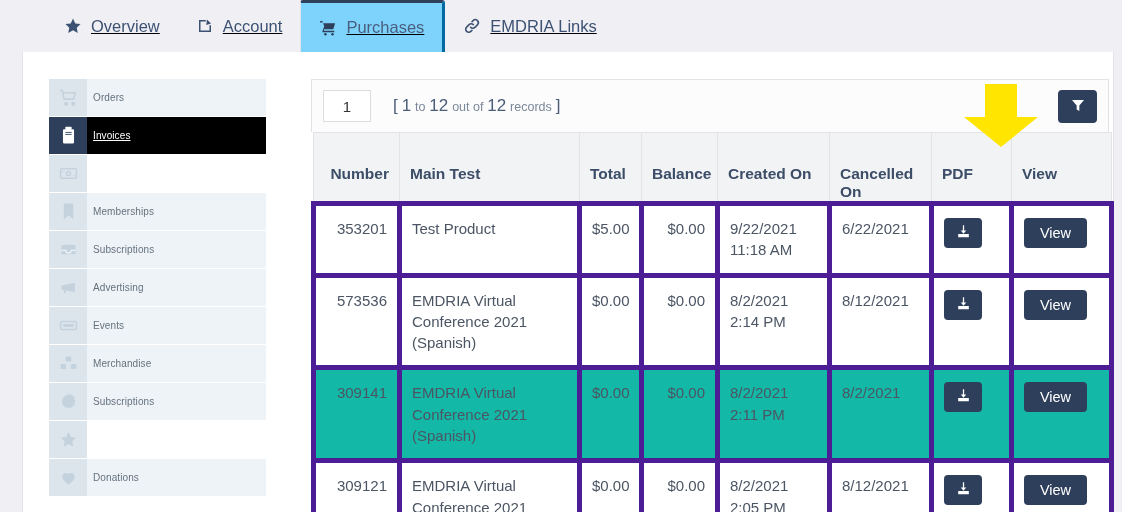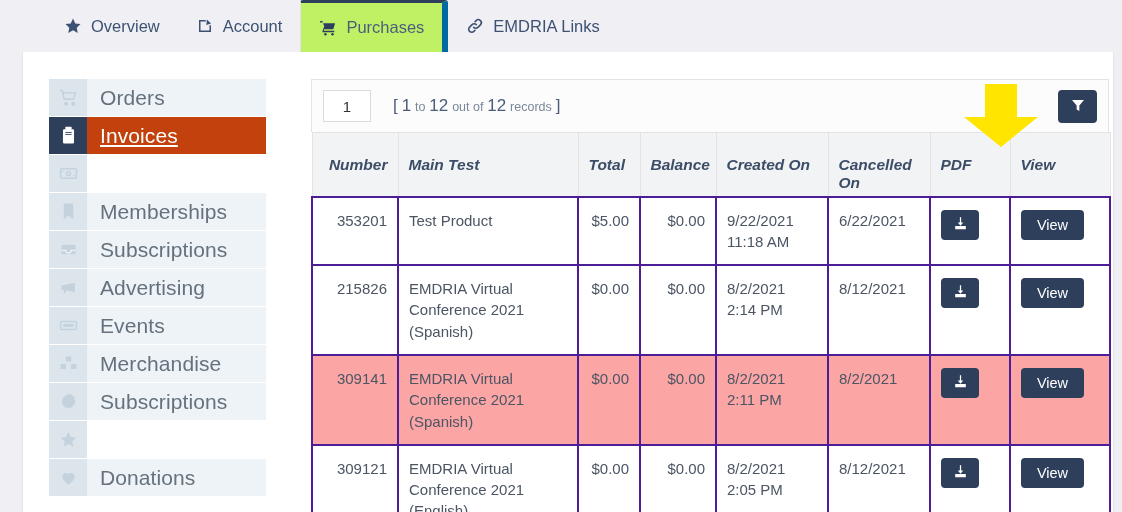--- a/index.html
+++ b/index.html
@@ -10,37 +10,38 @@
     overflow: hidden;
   }
 
   
   .tabbar {
     position: absolute; left: 0; top: 0;
     width: 1122px; height: 52px;
     background: #f0eff4;
     display: flex; align-items: flex-end;
     padding-left: 46px;
+    text-decoration: underline;
   }
   .tab {
     height: 52px;
     display: flex; align-items: center; gap: 9px;
     padding: 0 18px;
     font-size: 16.5px;
     color: #3d5273;
     cursor: pointer;
     position: relative;
     background: transparent;
     white-space: nowrap;
   }
   .tab.active {
-    background: #bef264;
+    background: #7dd3fc;
     border-top: 3px solid #2e3f5c;
     border-left: 1px solid #e2e1e8;
-    border-right: 6px solid #0369a1;
+    border-right: 3px solid #0369a1;
     border-radius: 3px 3px 0 0;
     color: #4a5e7e;
     justify-content: flex-end;
   }
   .tab .ticon { display: inline-flex; align-items: center; }
   .tab .ticon svg { display: block; }
 
   
   .card {
     position: absolute;
@@ -66,27 +67,27 @@
   .side-ico {
     width: 38px; min-width: 38px;
     background: #dde5ec;
     display: flex; align-items: center; justify-content: center;
   }
   .side-ico svg { display: block; }
   .side-lbl {
     flex: 1;
     background: #eef3f7;
     display: flex; align-items: center;
-    padding-left: 13px;
-    font-size: 21px;
+    padding-left: 6px;
+    font-size: 10px;
     color: #65727e;
     letter-spacing: .1px;
   }
   .side-item.active .side-ico { background: #2e3f5c; }
-  .side-item.active .side-lbl { background: #c2410c; color: #ffffff; text-decoration: underline; }
+  .side-item.active .side-lbl { background: #000000; color: #ffffff; text-decoration: underline; }
 
   
   .tablewrap {
     position: absolute;
     left: 288px; top: 27px;
     width: 798px;
   }
   .tbl-head-bar {
     height: 53px;
     border: 1px solid #e3e3e6;
@@ -122,36 +123,35 @@
   }
 
   table { border-collapse: collapse; width: 798px; table-layout: fixed; }
   thead th {
     background: #f2f3f5;
     color: #3c4d67;
     font-size: 15.5px;
     font-weight: bold;
     text-align: left;
     vertical-align: top;
-    padding: 23px 10px 0 10px;
+    padding: 32px 10px 0 10px;
     height: 64px;
     border: 1px solid #e3e3e6;
-    font-style: italic;
   }
   thead th.num { text-align: right; }
   tbody td {
-    border: 2px solid #4c1d95;
+    border: 5px solid #4c1d95;
     padding: 12px 10px;
     font-size: 15px;
     color: #4b5563;
     vertical-align: top;
     line-height: 1.42;
   }
   tbody tr.odd td { background: #ffffff; }
-  tbody tr.even td { background: #fca5a5; }
+  tbody tr.even td { background: #14b8a6; }
   td.num { text-align: right; color: #4b5563; }
   .cellbtn {
     display: inline-flex; align-items: center; justify-content: center;
     background: #2e3f5c;
     border: none; border-radius: 4px;
     color: #fff;
     cursor: pointer;
     font-family: "Liberation Sans", sans-serif;
   }
   .pdfbtn { width: 38px; height: 30px; }
@@ -390,21 +390,21 @@
                   </svg>
               </span>
             </button>
           </td>
           <td>
             <button class="cellbtn viewbtn">View</button>
           </td>
         </tr>
 
         <tr class="odd">
-          <td class="num">215826</td>
+          <td class="num">573536</td>
           <td>EMDRIA Virtual Conference 2021 (Spanish)</td>
           <td class="num">$0.00</td>
           <td class="num">$0.00</td>
           <td>8/2/2021 2:14 PM</td>
           <td>8/12/2021</td>
           <td>
             <button class="cellbtn pdfbtn">
               <span>
                 <svg width="15" height="15" viewBox="0 0 24 24" fill="#ffffff">
                     <path d="M11 2h2v8.2h3.4L12 15.4 7.6 10.2H11z"></path>

